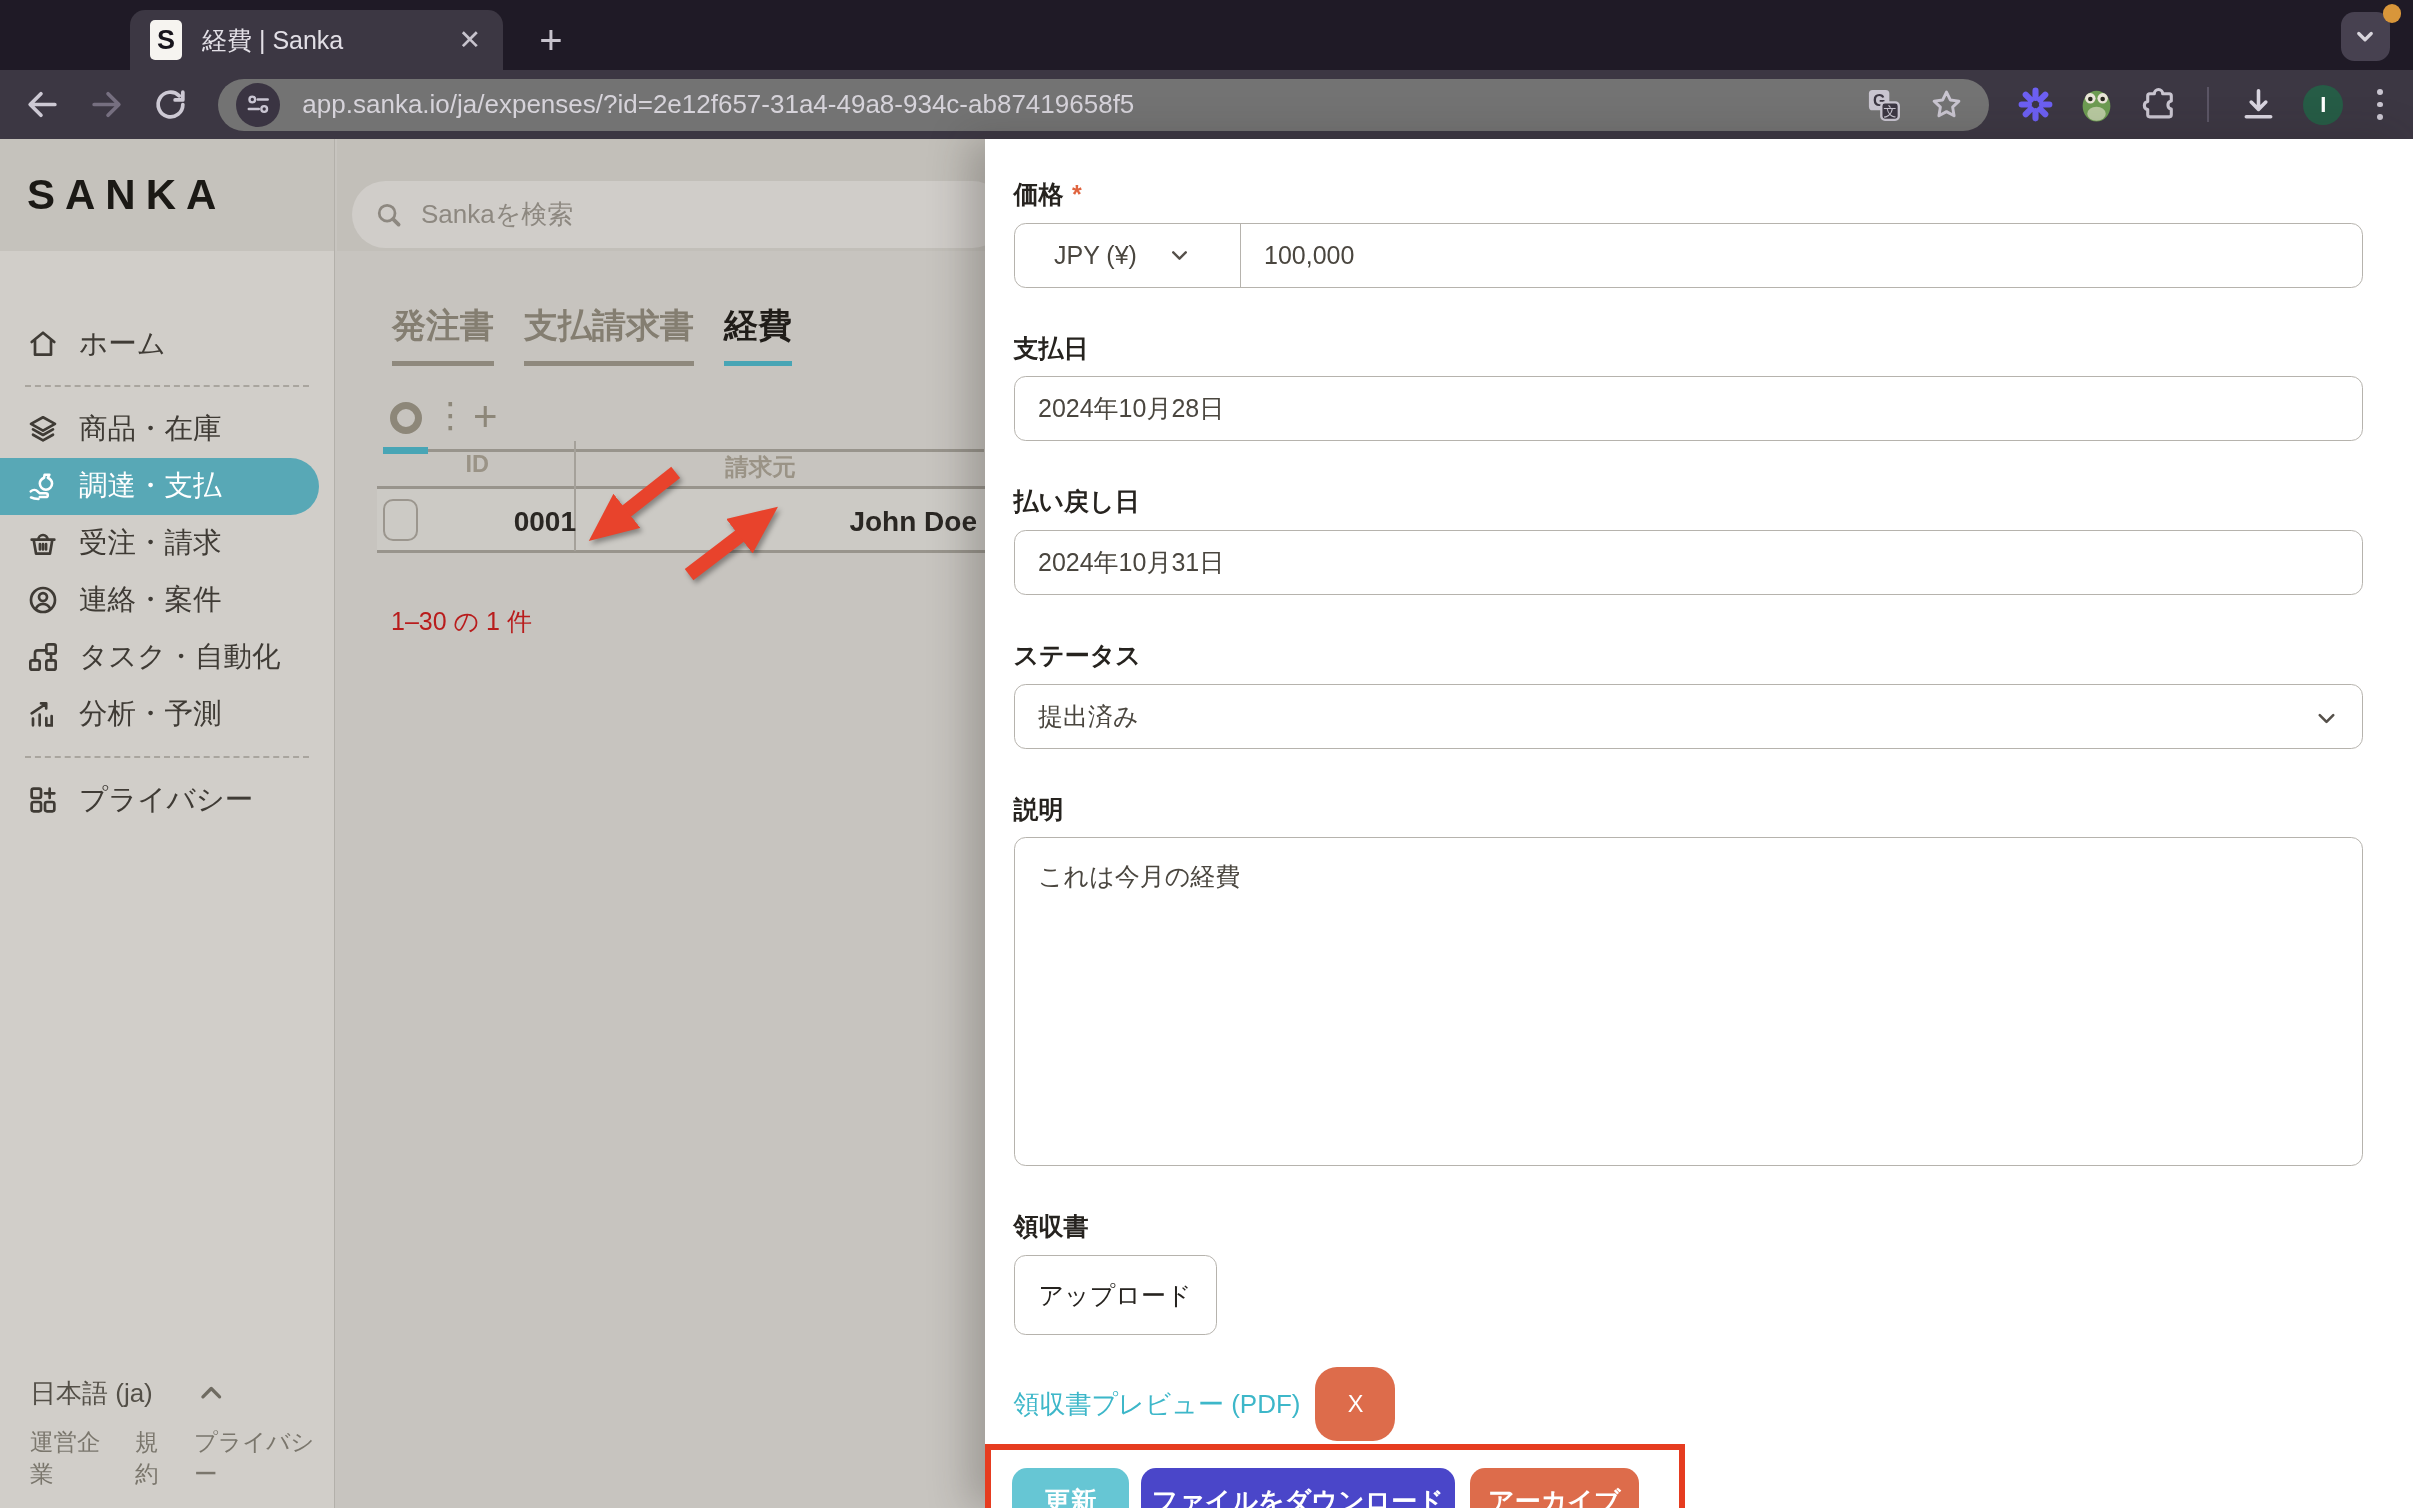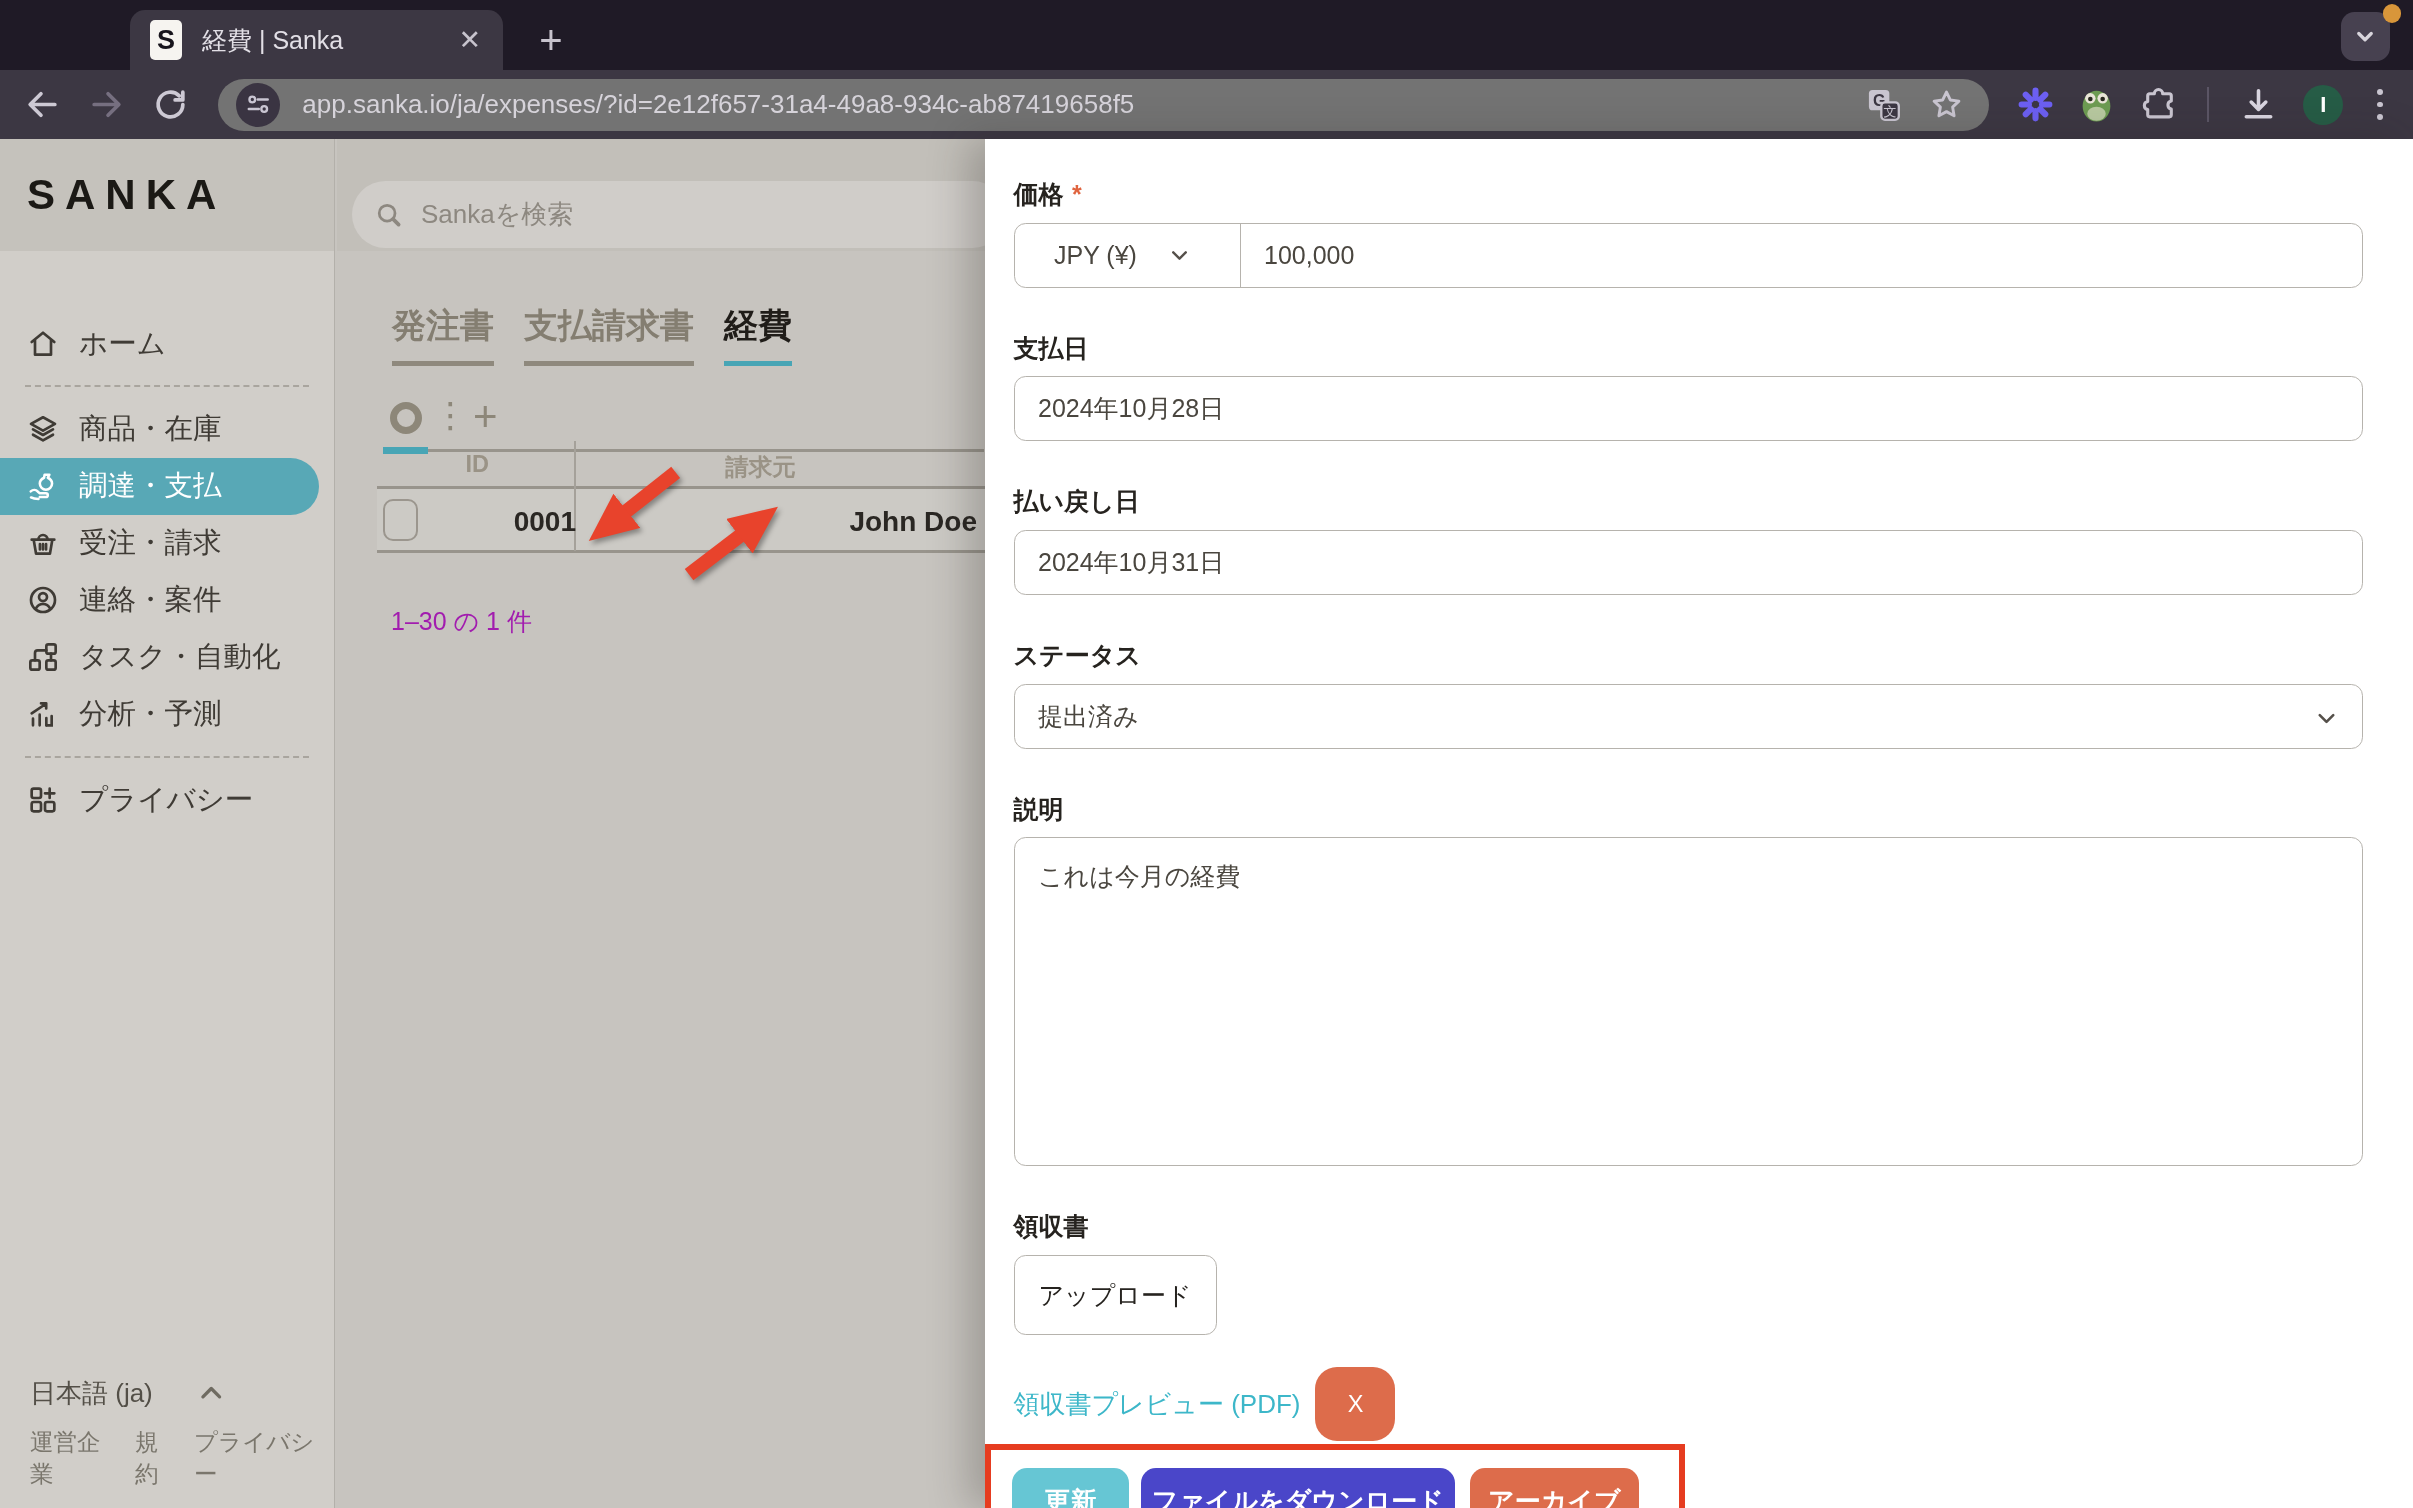--- a/index.html
+++ b/index.html
@@ -77,21 +77,21 @@
   .th { position:absolute; font-size:23.5px; color:#9a9386; font-weight:600; text-align:center; }
   .th.id { left:1.7px; width:197px; } .th.vendor { left:199px; width:369px; }
   .line-h1 { position:absolute; left:40px; top:347px; width:608px; height:2.5px; background:#98948c; }
   .line-h2 { position:absolute; left:40px; top:411px; width:608px; height:2.5px; background:#98948c; }
   .line-v { position:absolute; left:237px; top:302px; width:1.7px; height:110px; background:#a5a19a; }
   .row-band { position:absolute; left:40px; top:349px; width:608px; height:62px; background:rgba(255,255,255,.10); }
   .checkbox { position:absolute; left:46px; top:360px; width:35px; height:42px; border:2.5px solid #9b968e;
               border-radius:10px; }
   .cell { position:absolute; top:367px; font-size:28px; font-weight:700; color:#2a2723; text-align:right; }
   .cell.id { left:42px; width:197px; } .cell.vendor { left:239px; width:369px;margin-left:32px; }
-  .pagination { position:absolute; left:54px; top:466px; font-size:25px; color:#a21caf; }
+  .pagination { position:absolute; left:54px; top:466px; font-size:25px; color:#b91c1c; }
   .annot { position:absolute; left:0; top:0; width:648px; height:1369px; pointer-events:none; }
 
   
   .panel { position:absolute; left:985px; top:0; width:1429px; height:1369px; background:#ffffff;
            box-shadow:-17px 0 37px rgba(40,36,30,.25); padding:39px 0 0 28.5px; }
   .f-label { font-size:25px; font-weight:700; color:#26231f; margin-bottom:11.7px; }
   .req { color:#e0643f; margin-left:8.4px; font-weight:700; }
   .f-input { width:1349px; height:65px; border:1.7px solid #b6b3ad; border-radius:11.7px; background:#fff;
              display:flex; align-items:center; font-size:25px; color:#4a463f; padding-left:23.5px; }
   .gap-l { margin-top:44px; }

